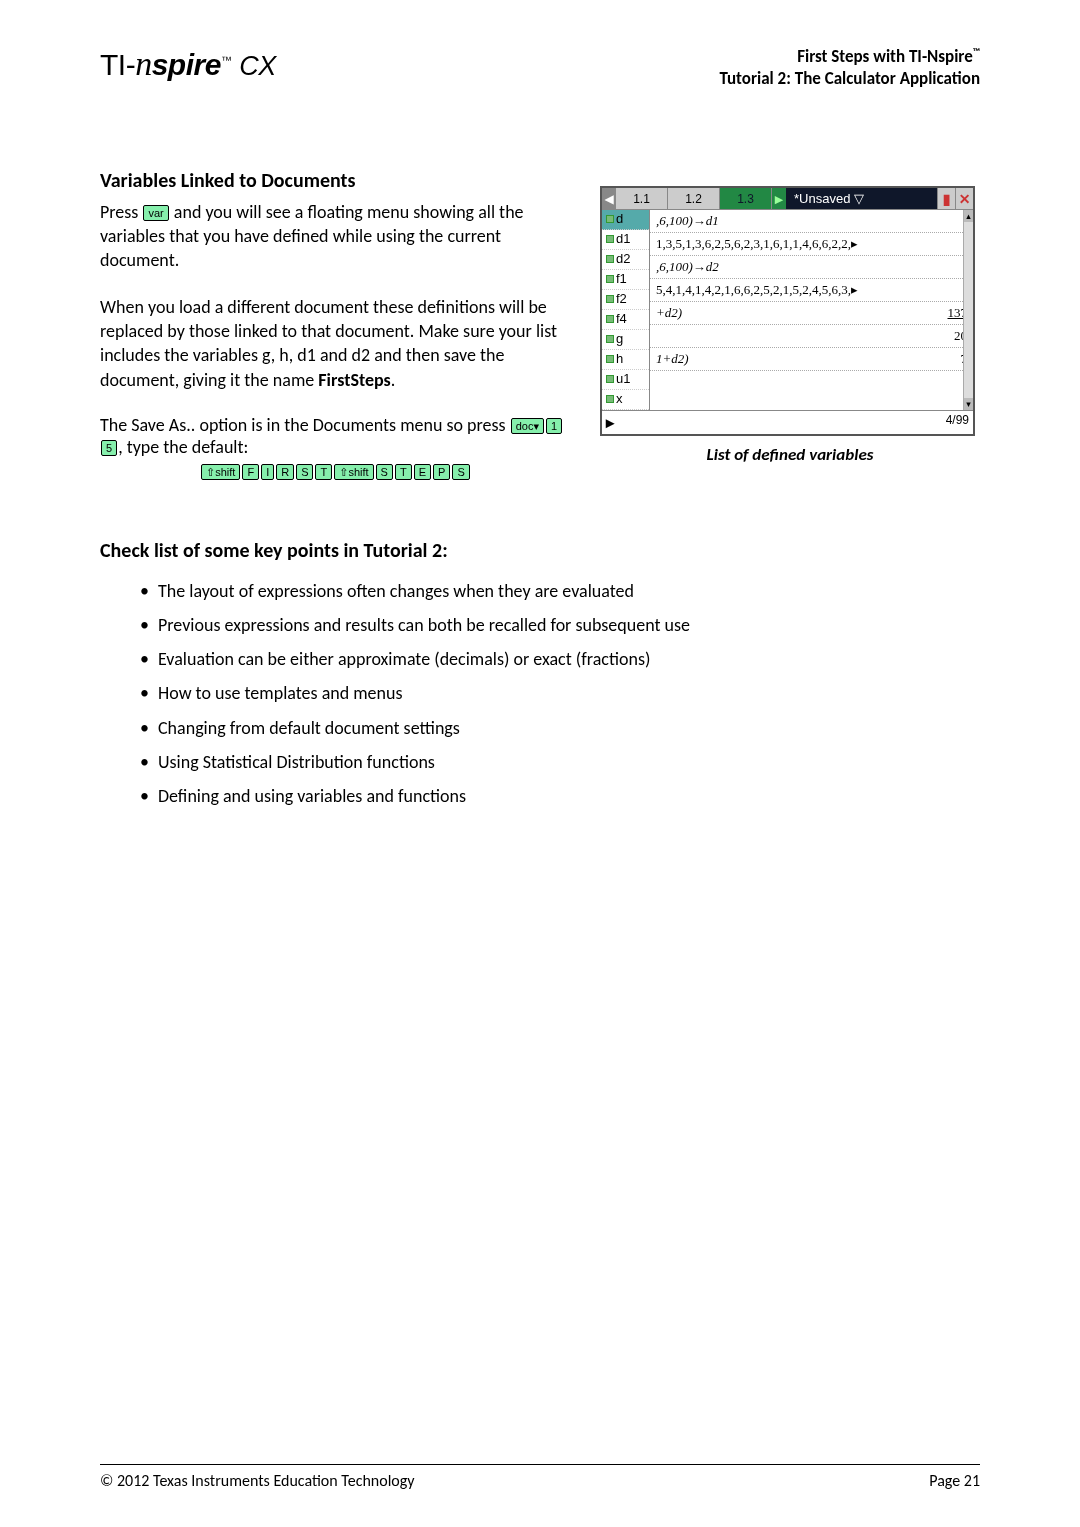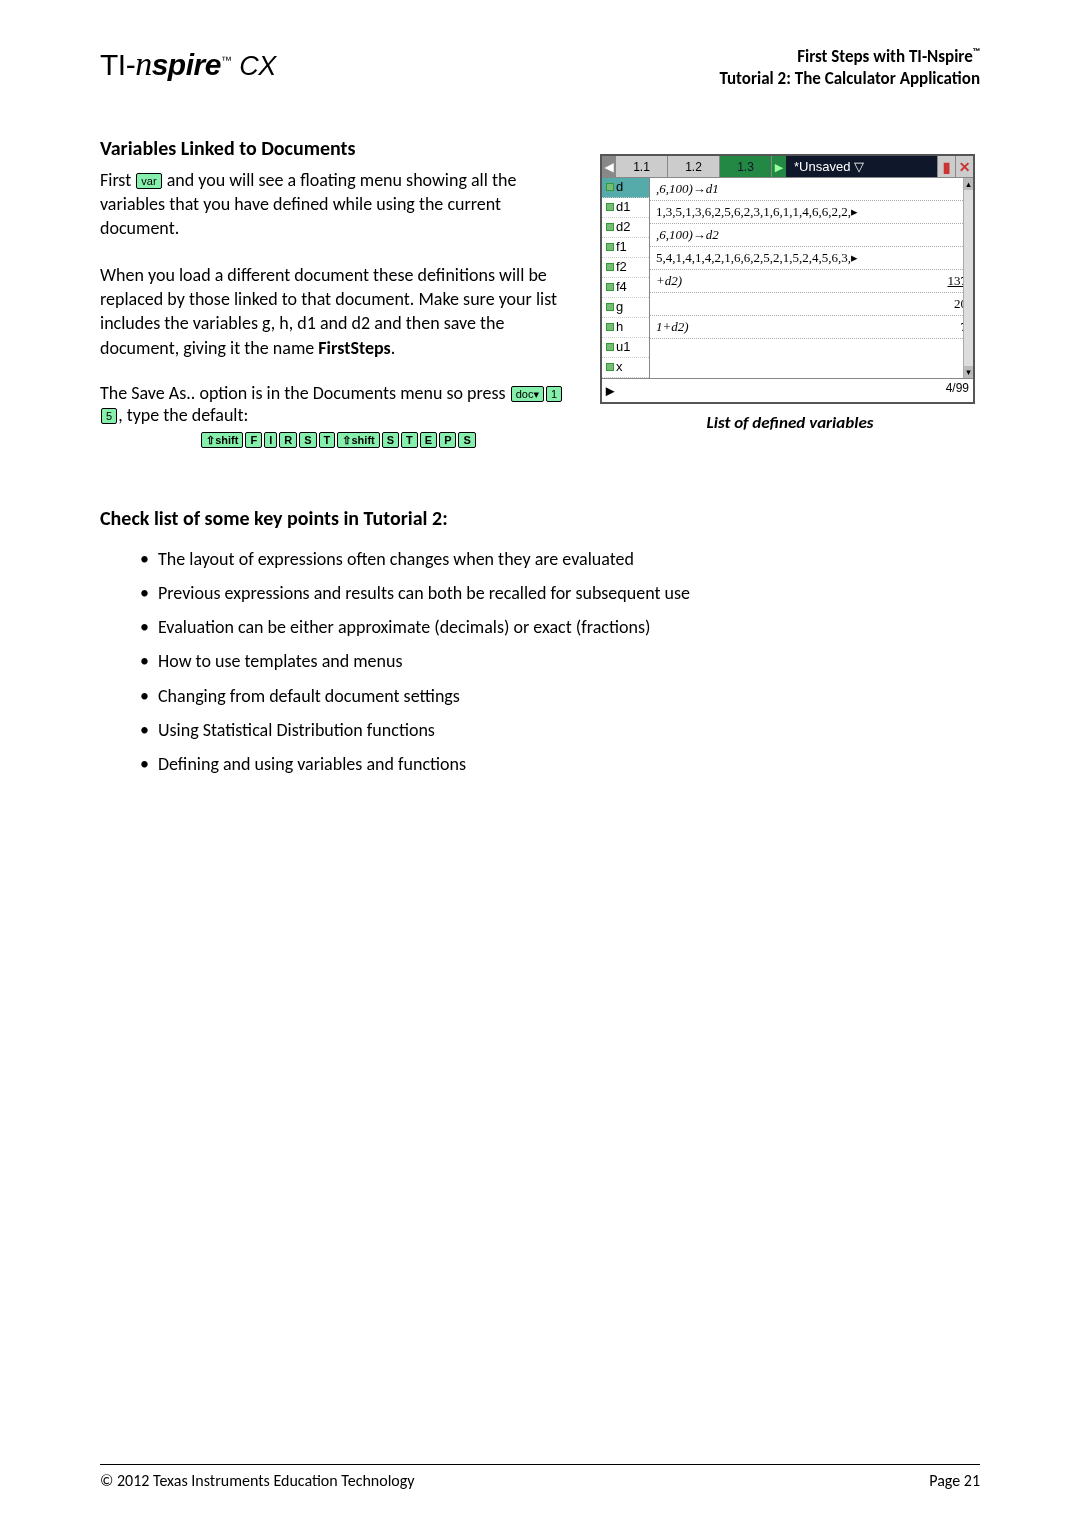--- a/index.html
+++ b/index.html
@@ -11,21 +11,21 @@
     color: #000;
     position: relative;
   }
   .page {
     padding: 45px 100px 0 100px;
   }
   .header {
     display: flex;
     justify-content: space-between;
     align-items: flex-start;
-    margin-bottom: 46px;
+    margin-bottom: 78px;
   }
   .brand {
     font-size: 30px;
     font-family: Arial, sans-serif;
     letter-spacing: -0.5px;
   }
   .brand .ti { font-weight: normal; }
   .brand .n { font-style: italic; font-family: 'Times New Roman', serif; font-size: 34px; }
   .brand .spire { font-weight: bold; font-style: italic; }
   .brand .tm { font-size: 11px; vertical-align: super; }
@@ -67,21 +67,20 @@
     background: #86efac;
     margin: 0 1px;
   }
   .keyrow {
     font-size: 18px;
     margin-bottom: 6px;
   }
   .keyseq {
     display: block;
     margin: 2px 0 2px 100px;
-    font-weight: bold;
   }
   .bold { font-weight: bold; }
   .screenshot {
     border: 2px solid #555;
     width: 375px;
     background: #fff;
     font-family: Arial, sans-serif;
     font-size: 14px;
     margin: 0 0 8px 0;
   }
@@ -247,21 +246,21 @@
     <div class="header-right">
       <div class="line1"><span>First Steps with TI-Nspire</span><span class="tm2">™</span></div>
       <div class="line2">Tutorial 2: The Calculator Application</div>
     </div>
   </div>
 
   <div class="content-row">
     <div class="text-col">
       <h2>Variables Linked to Documents</h2>
       <p class="para">
-        <span>First </span><span class="key">var</span><span> and you will see a floating menu showing all the variables that you have defined while using the current document.</span>
+        <span>Press </span><span class="key">var</span><span> and you will see a floating menu showing all the variables that you have defined while using the current document.</span>
       </p>
       <p class="para">
         <span>When you load a different document these definitions will be replaced by those linked to that document. Make sure your list includes the variables g, h, d1 and d2 and then save the document, giving it the name </span><span class="bold">FirstSteps</span><span>.</span>
       </p>
       <div class="keyrow">
         <span>The Save As.. option is in the Documents menu so press </span><span class="key">doc▾</span><span class="key">1</span><span class="key">5</span><span>, type the default:</span>
         <span class="keyseq">
           <span class="key">⇧shift</span><span class="key">F</span><span class="key">I</span><span class="key">R</span><span class="key">S</span><span class="key">T</span><span class="key">⇧shift</span><span class="key">S</span><span class="key">T</span><span class="key">E</span><span class="key">P</span><span class="key">S</span>
         </span>
       </div>

